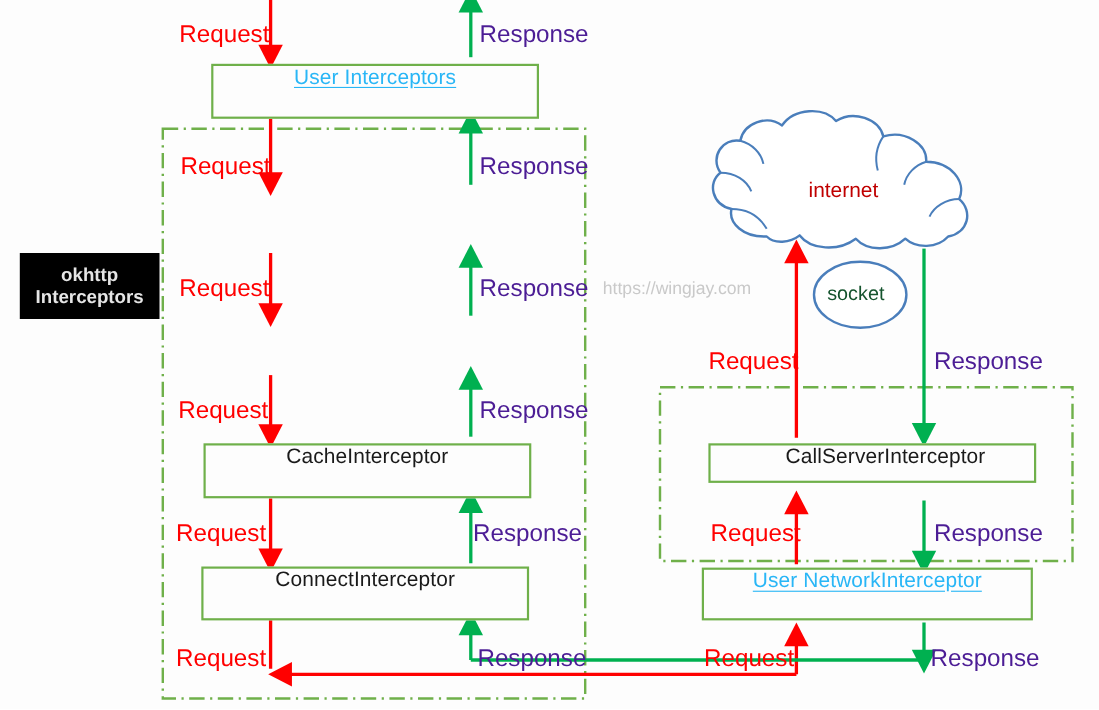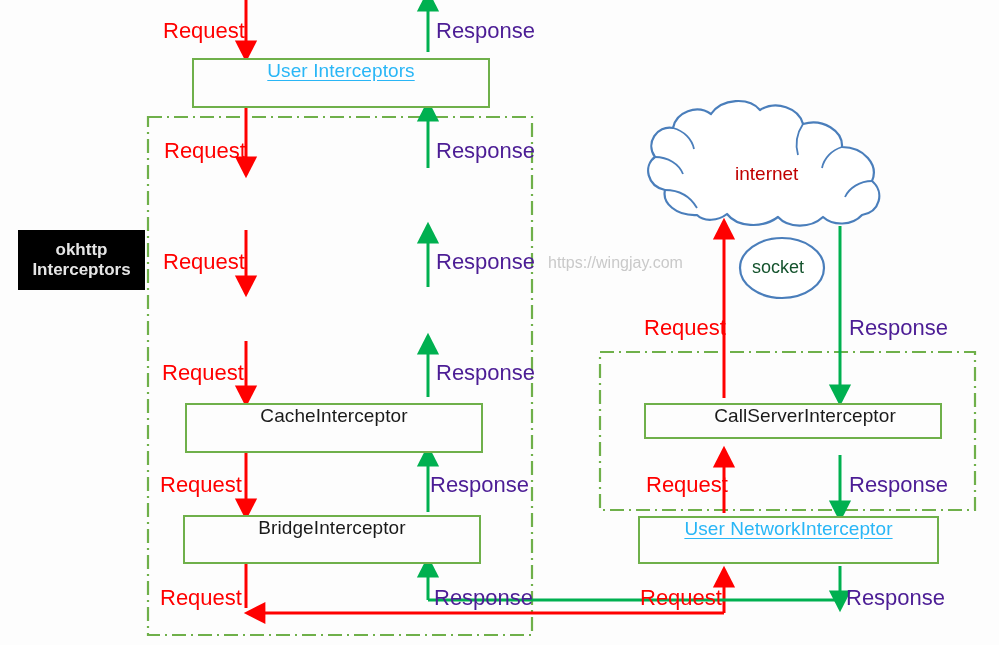--- a/index.html
+++ b/index.html
@@ -200,21 +200,21 @@
     <span class="label">User    Interceptors</span>
   </div>
 
 
 
   <div class="box" style="left:185px; top:403px; width:298px; height:50px;">
     <span class="label">CacheInterceptor</span>
   </div>
 
   <div class="box" style="left:183px; top:515px; width:298px; height:49px;">
-    <span class="label">BridgeInterceptor</span>
+    <span class="label">ConnectInterceptor</span>
   </div>
 
   <div class="box" style="left:644px; top:403px; width:298px; height:36px;padding-left:24px;">
     <span class="label">CallServerInterceptor</span>
   </div>
 
   <div class="box user" style="left:638px; top:516px; width:301px; height:48px;">
     <span class="label">User  NetworkInterceptor</span>
   </div>
 

